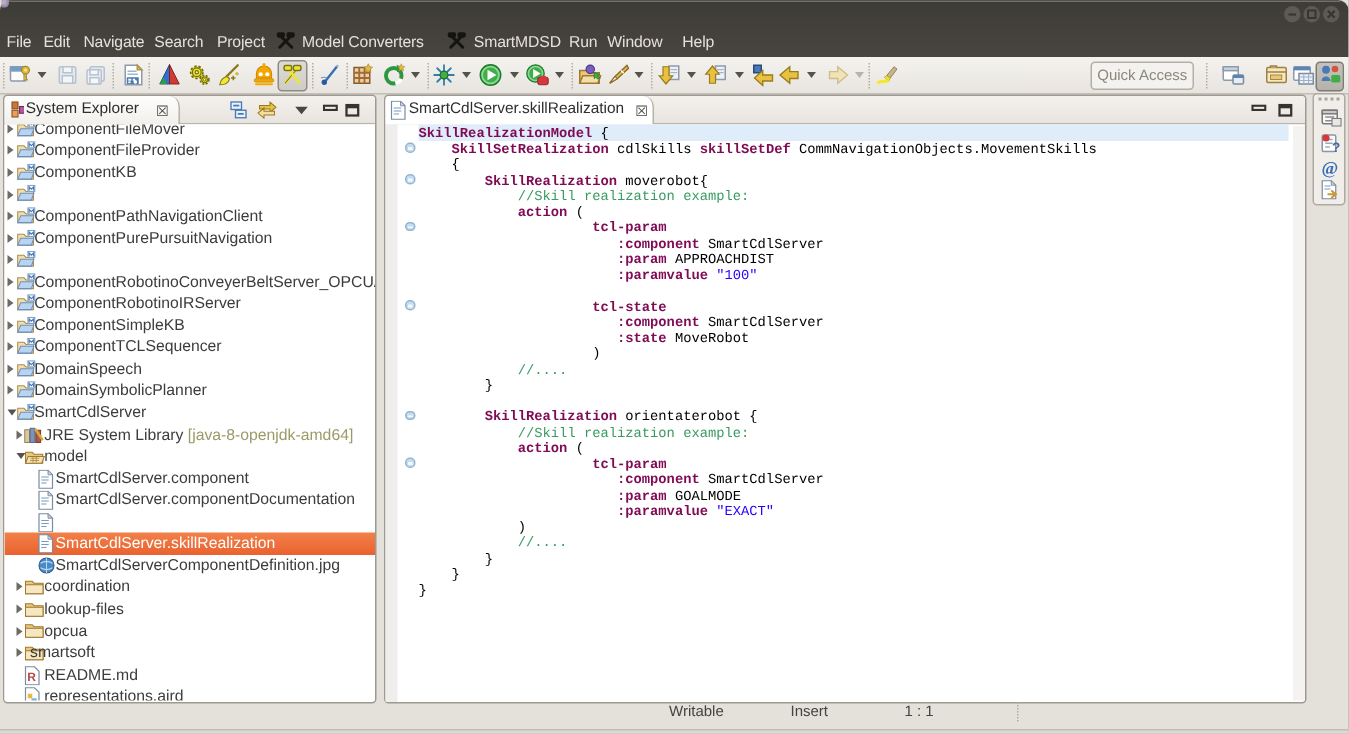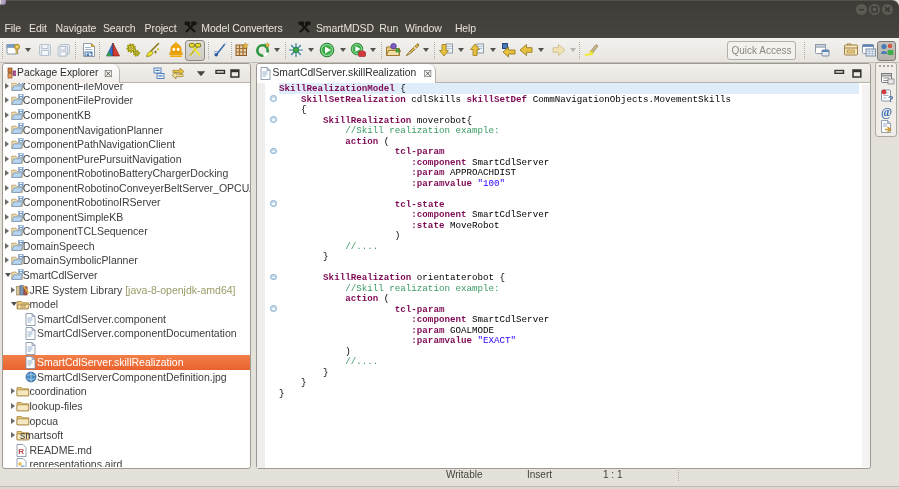--- a/index.html
+++ b/index.html
@@ -266,21 +266,21 @@
 <rect x="8.5" y="8" width="6" height="5" rx="1" fill="#3fae49"></rect>
     </svg>
     <div class="panel" style="left:2px;top:63px;width:248.5px;height:405.5px;"></div>
     <div class="abs" style="left:3px;top:64px;width:246.5px;height:18.5px;background:linear-gradient(#f4f1ed,#e8e4df);border-bottom:1px solid #b8b3ab;border-radius:3px 3px 0 0;"></div>
     <div class="abs" style="left:3px;top:64px;width:117px;height:18.5px;background:linear-gradient(#fefefe,#f2efeb);border-right:1px solid #b8b3ab;border-radius:3px 7px 0 0;"></div>
     <svg class="abs" style="left:6.5px;top:67px" width="9" height="12" viewBox="0 0 9 12">
       <rect x="1" y="1" width="4" height="4.5" fill="#c87a3a" stroke="#8a4a1a" stroke-width="0.7"></rect>
 <rect x="1" y="6.5" width="4" height="4.5" fill="#e8a05a" stroke="#8a4a1a" stroke-width="0.7"></rect>
 <rect x="6" y="4" width="4" height="4.5" fill="#b05a9a" stroke="#6a2a5a" stroke-width="0.7"></rect>
     </svg>
-    <div class="abs" style="left:17.1px;top:67px;font-size:10.3px;color:#2e2e2e;">Package Explorer</div>
+    <div class="abs" style="left:17.1px;top:67px;font-size:10.3px;color:#2e2e2e;">System Explorer</div>
     <div class="abs" style="left:104px;top:68px;font-size:9.5px;color:#4a4741;">☒</div>
     <svg class="abs" style="left:152.8px;top:66.5px" width="13" height="13" viewBox="0 0 13 13">
       <rect x="1" y="1" width="7" height="5" fill="#eaf2fa" stroke="#4a7ab5" stroke-width="0.9"></rect>
 <rect x="2.5" y="2.8" width="4" height="1.2" fill="#4a7ab5"></rect>
 <rect x="4" y="6.5" width="7" height="5" fill="#eaf2fa" stroke="#4a7ab5" stroke-width="0.9"></rect>
 <rect x="5.5" y="8.3" width="4" height="1.2" fill="#4a7ab5"></rect>
     </svg>
     <svg class="abs" style="left:170.6px;top:66.5px" width="14" height="13" viewBox="0 0 14 13">
       <path d="M1 4.5 h7 v-2.2 l4 3.4 -4 3.4 v-2.2 h-7 Z" fill="#e8c23f" stroke="#9a7b1e" stroke-width="0.7" transform="translate(1,-1.2)"></path>
 <path d="M13 9 h-7 v-2.2 l-4 3.4 4 3.4 v-2.2 h7 Z" fill="#f2dfa0" stroke="#9a7b1e" stroke-width="0.7" transform="translate(-1,-1.8)"></path>
@@ -321,21 +321,20 @@
 <path d="M8.4 4 V1.6 l1.5 1.5 1.5 -1.5 V4" stroke="#4a7ab5" stroke-width="0.8" fill="none"></path>
         </svg>
         <div class="trow" style="left:19.8px;top:108.9px;color:#3c3c3c">ComponentKB</div>
         <div class="arr" style="left:1.7px;top:126.5px"></div>
         <svg class="abs" style="left:7.6px;top:123.45px" width="14" height="12" viewBox="0 0 14 12">
           <path d="M0.8 3.2 h4.2 l1.3 1.4 h5 v5.8 H0.8 Z" fill="#f0dfae" stroke="#ad8d4e" stroke-width="0.7"></path>
 <path d="M0.8 10.4 L2.8 5.8 h8.8 l-1.7 4.6 Z" fill="#b8d4f0" stroke="#6a90c0" stroke-width="0.7"></path>
 <rect x="7.6" y="0.6" width="4.6" height="4" fill="#fdfdfd" stroke="#7aa0c8" stroke-width="0.7"></rect>
 <path d="M8.4 4 V1.6 l1.5 1.5 1.5 -1.5 V4" stroke="#4a7ab5" stroke-width="0.8" fill="none"></path>
         </svg>
-        <div class="trow" style="left:19.8px;top:123.5px;color:#3c3c3c">ComponentNavigationPlanner</div>
         <div class="arr" style="left:1.7px;top:141.0px"></div>
         <svg class="abs" style="left:7.6px;top:138.0px" width="14" height="12" viewBox="0 0 14 12">
           <path d="M0.8 3.2 h4.2 l1.3 1.4 h5 v5.8 H0.8 Z" fill="#f0dfae" stroke="#ad8d4e" stroke-width="0.7"></path>
 <path d="M0.8 10.4 L2.8 5.8 h8.8 l-1.7 4.6 Z" fill="#b8d4f0" stroke="#6a90c0" stroke-width="0.7"></path>
 <rect x="7.6" y="0.6" width="4.6" height="4" fill="#fdfdfd" stroke="#7aa0c8" stroke-width="0.7"></rect>
 <path d="M8.4 4 V1.6 l1.5 1.5 1.5 -1.5 V4" stroke="#4a7ab5" stroke-width="0.8" fill="none"></path>
         </svg>
         <div class="trow" style="left:19.8px;top:138.0px;color:#3c3c3c">ComponentPathNavigationClient</div>
         <div class="arr" style="left:1.7px;top:155.6px"></div>
         <svg class="abs" style="left:7.6px;top:152.55px" width="14" height="12" viewBox="0 0 14 12">
@@ -345,21 +344,20 @@
 <path d="M8.4 4 V1.6 l1.5 1.5 1.5 -1.5 V4" stroke="#4a7ab5" stroke-width="0.8" fill="none"></path>
         </svg>
         <div class="trow" style="left:19.8px;top:152.6px;color:#3c3c3c">ComponentPurePursuitNavigation</div>
         <div class="arr" style="left:1.7px;top:170.1px"></div>
         <svg class="abs" style="left:7.6px;top:167.10000000000002px" width="14" height="12" viewBox="0 0 14 12">
           <path d="M0.8 3.2 h4.2 l1.3 1.4 h5 v5.8 H0.8 Z" fill="#f0dfae" stroke="#ad8d4e" stroke-width="0.7"></path>
 <path d="M0.8 10.4 L2.8 5.8 h8.8 l-1.7 4.6 Z" fill="#b8d4f0" stroke="#6a90c0" stroke-width="0.7"></path>
 <rect x="7.6" y="0.6" width="4.6" height="4" fill="#fdfdfd" stroke="#7aa0c8" stroke-width="0.7"></rect>
 <path d="M8.4 4 V1.6 l1.5 1.5 1.5 -1.5 V4" stroke="#4a7ab5" stroke-width="0.8" fill="none"></path>
         </svg>
-        <div class="trow" style="left:19.8px;top:167.1px;color:#3c3c3c">ComponentRobotinoBatteryChargerDocking</div>
         <div class="arr" style="left:1.7px;top:184.7px"></div>
         <svg class="abs" style="left:7.6px;top:181.65px" width="14" height="12" viewBox="0 0 14 12">
           <path d="M0.8 3.2 h4.2 l1.3 1.4 h5 v5.8 H0.8 Z" fill="#f0dfae" stroke="#ad8d4e" stroke-width="0.7"></path>
 <path d="M0.8 10.4 L2.8 5.8 h8.8 l-1.7 4.6 Z" fill="#b8d4f0" stroke="#6a90c0" stroke-width="0.7"></path>
 <rect x="7.6" y="0.6" width="4.6" height="4" fill="#fdfdfd" stroke="#7aa0c8" stroke-width="0.7"></rect>
 <path d="M8.4 4 V1.6 l1.5 1.5 1.5 -1.5 V4" stroke="#4a7ab5" stroke-width="0.8" fill="none"></path>
         </svg>
         <div class="trow" style="left:19.8px;top:181.7px;color:#3c3c3c">ComponentRobotinoConveyerBeltServer_OPCUA</div>
         <div class="arr" style="left:1.7px;top:199.2px"></div>
         <svg class="abs" style="left:7.6px;top:196.2px" width="14" height="12" viewBox="0 0 14 12">

